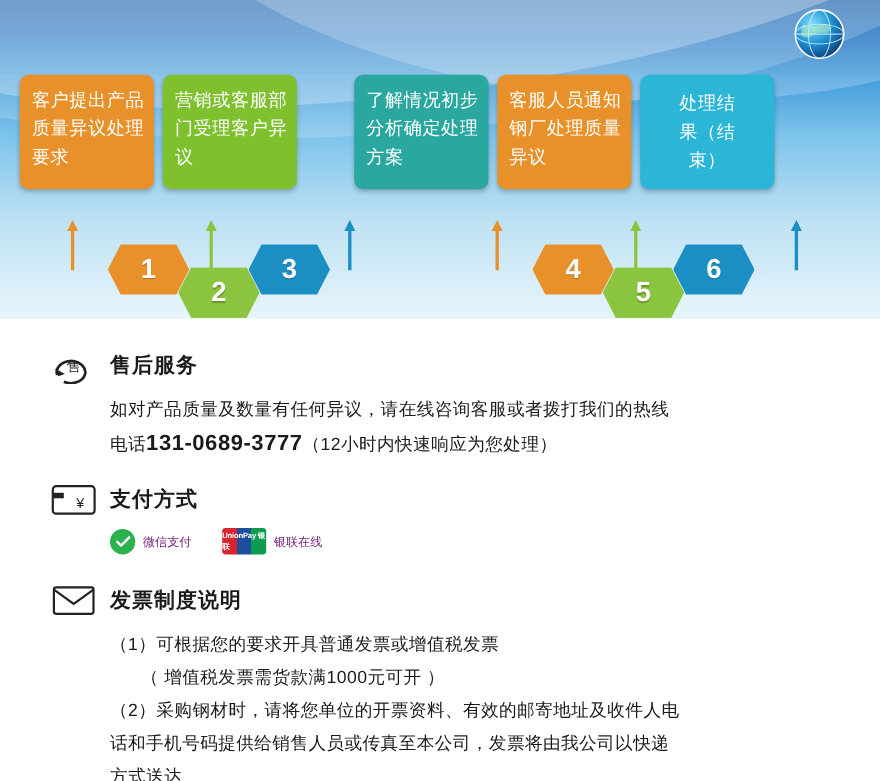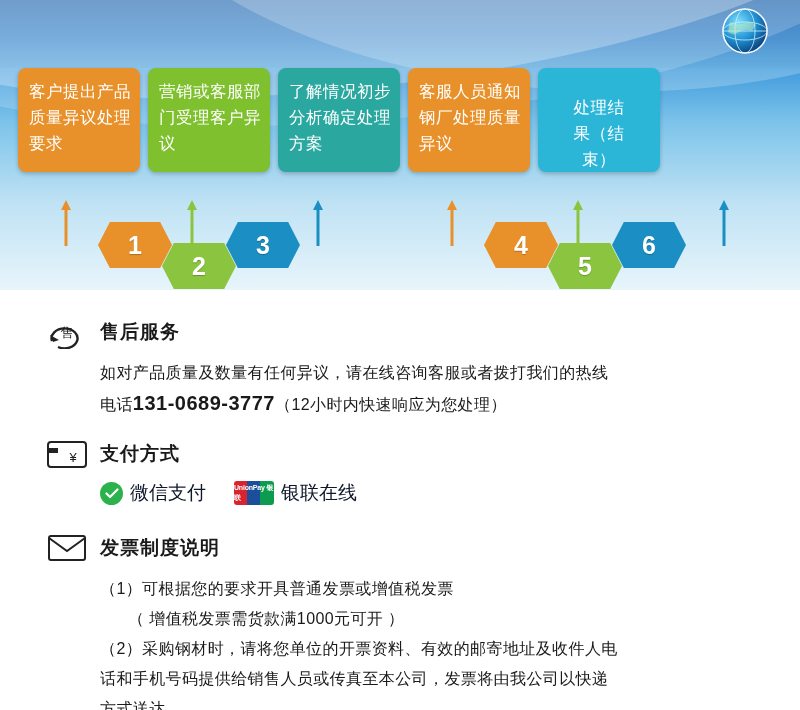--- a/index.html
+++ b/index.html
@@ -81,21 +81,21 @@
     border-radius: 8px;
     color: #ffffff;
     font-size: 16.5px;
     line-height: 26px;
     padding: 10px 9px 0 11px;
     box-shadow: 0 2px 4px rgba(0,0,0,0.22);
     letter-spacing: 0.5px;
   }
   .fbox.center-text {
     display: flex;
-    align-items: flex-end;
+    align-items: center;
     justify-content: center;
     text-align: center;
     padding: 0 28px;
   }
 
   
   .uparrow {
     position: absolute;
     width: 12px;
     z-index: 4;
@@ -156,21 +156,21 @@
     display: flex; align-items: center; justify-content: center;
   }
   .pay-row {
     display: flex;
     align-items: center;
     gap: 10px;
     padding-left: 56px;
     margin-top: 6px;
   }
   .pay-item { display: flex; align-items: center; gap: 7px; }
-  .pay-label { font-size: 19px; color: #0f172a; }
+  .pay-label { font-size: 11px; color: #701a75; }
   .wechat-circle {
     width: 23px; height: 23px; border-radius: 50%;
     background: #2bb24c;
     display: flex; align-items: center; justify-content: center;
   }
   .unionpay {
     width: 40px; height: 24px;
     border-radius: 3px;
     background: linear-gradient(90deg,#d9232e 0%,#d9232e 33%,#1b4e9b 33%,#1b4e9b 66%,#0d9b4f 66%,#0d9b4f 100%);
     display: flex; align-items: center; justify-content: center;
@@ -199,21 +199,21 @@
     <circle cx="25" cy="25" r="22" fill="url(#gg)" stroke="#ffffff" stroke-width="1.5"></circle>
     <ellipse cx="25" cy="25" rx="22" ry="9" fill="none" stroke="#cdefff" stroke-width="1" opacity="0.8"></ellipse>
     <ellipse cx="25" cy="25" rx="10" ry="22" fill="none" stroke="#cdefff" stroke-width="1" opacity="0.8"></ellipse>
     <line x1="3" y1="25" x2="47" y2="25" stroke="#cdefff" stroke-width="1" opacity="0.8"></line>
     <path d="M10 16 q8 4 14 1 q6 -3 12 2 l-4 6 q-8 -3 -13 1 q-5 4 -11 0 z" fill="#bff0c0" opacity="0.55"></path>
   </svg>
 
   <div id="boxes">
     <div class="fbox" style="background:#e8912a;"><span>客户提出产品质量异议处理要求</span></div>
     <div class="fbox" style="background:#7ec02e;"><span>营销或客服部门受理客户异议</span></div>
-    <div class="fbox" style="background:#2aa8a0;"><span>了解情况初步分析确定处理方案</span></div>
+    <div class="fbox" style="background:#2aa8a0;margin-left:44px;"><span>了解情况初步分析确定处理方案</span></div>
     <div class="fbox" style="background:#e8912a;"><span>客服人员通知钢厂处理质量异议</span></div>
     <div class="fbox center-text" style="background:#2bb6d8;">
         <span>处理结果（结束）</span>
       </div>
   </div>
 
   <svg class="uparrow" style="left:60px; top:200px; height:46px;" viewBox="0 0 12 46">
     <path d="M6 0 L11 10 H7.5 V46 H4.5 V10 H1 Z" fill="#e8912a"></path>
   </svg>
   <svg class="uparrow" style="left:186px; top:200px; height:62px;" viewBox="0 0 12 62">

